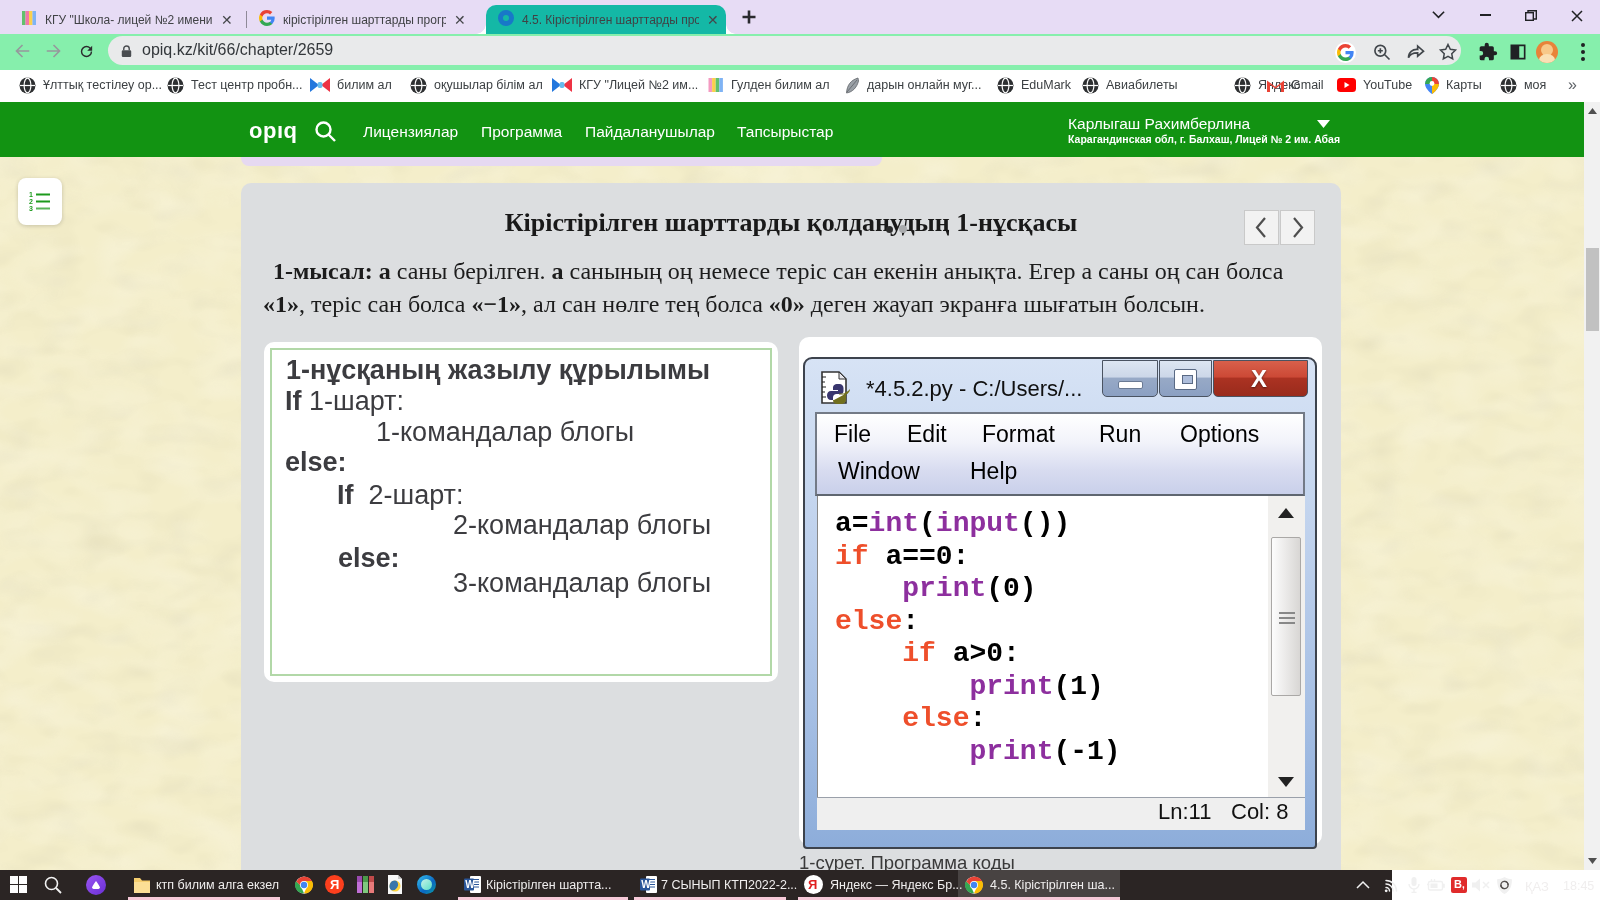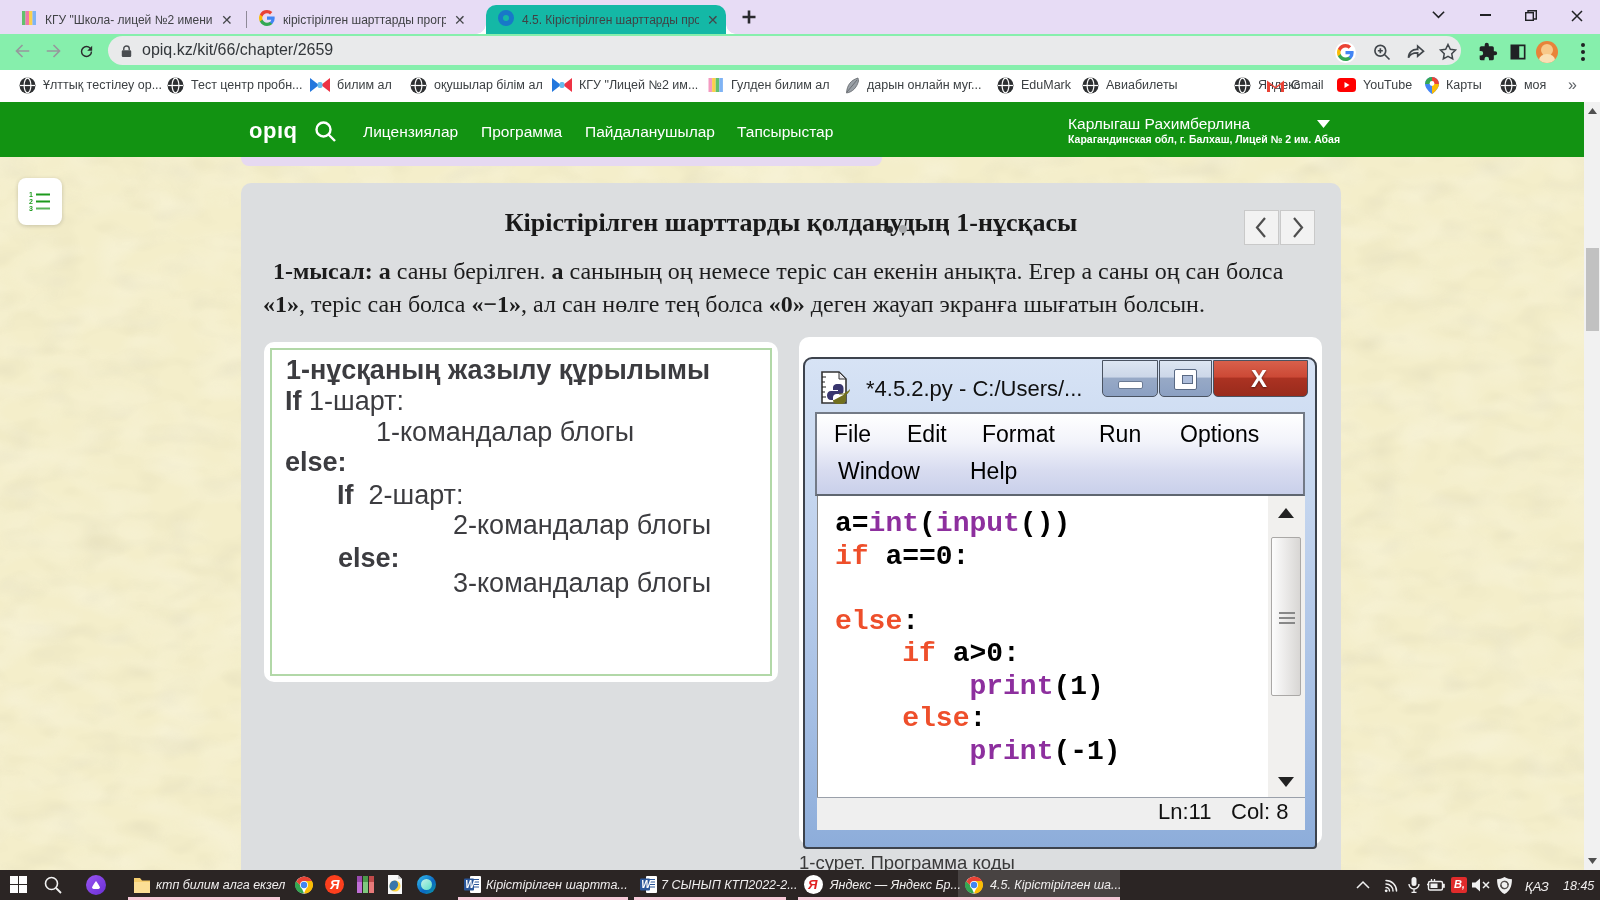--- a/index.html
+++ b/index.html
@@ -64,21 +64,21 @@
 .kw { color:#ee4f2b; } .bi { color:#8d2f9e; }
 #idlescroll { position:absolute; left:463px; top:137px; width:37px; height:301px; background:#f1f0ee; }
 #idlestatus { position:absolute; left:12px; top:438px; width:488px; height:33px; background:#efefef; border-top:1px solid #9aa0aa; font-size:22px; color:#111; }
 #caption { position:absolute; left:558px; top:669px; font-size:18.5px; color:#3a3a3a; }
 
 
 #pagescroll { left:1584px; top:102px; width:16px; height:768px; background:#f1f1f1; }
 #pagethumb { position:absolute; left:2px; top:146px; width:13px; height:83px; background:#c1c1c1; }
 
 
-#taskbar { left:0; top:870px; width:1600px; height:30px; background:#2b2524; color:#fff;font-style:italic; }
+#taskbar { left:0; top:870px; width:1392px; height:30px; background:#2b2524; color:#fff; }
 .tbtext { position:absolute; top:8px; font-size:12.5px; color:#f0eeee; white-space:nowrap; }
 .pinkline { position:absolute; top:27px; height:3px; background:#f6c9d8; }
 .trayic { position:absolute; color:#fdfdfd; }
 </style>
 </head>
 <body>
 
 <div class="abs" id="tabstrip">
   <div class="tab" style="left:12px; width:232px;">
     <span style="margin-left:9px;"><svg width="16" height="16">
@@ -349,20 +349,21 @@
           <div class="mi" style="left:90px; top:7px;">Edit</div>
           <div class="mi" style="left:165px; top:7px;">Format</div>
           <div class="mi" style="left:282px; top:7px;">Run</div>
           <div class="mi" style="left:363px; top:7px;">Options</div>
           <div class="mi" style="left:21px; top:44px;">Window</div>
           <div class="mi" style="left:153px; top:44px;">Help</div>
         </div>
         <div id="codearea">
           <div class="cl" style="left:17px; top:12px;">a=<span class="bi">int</span>(<span class="bi">input</span>())</div>
           <div class="cl" style="left:17px; top:44.5px;"><span class="kw">if</span> a==0:</div>
+          <div class="cl" style="left:17px; top:77px;">    <span class="bi">print</span>(0)</div>
           <div class="cl" style="left:17px; top:109.5px;"><span class="kw">else</span>:</div>
           <div class="cl" style="left:17px; top:142px;">    <span class="kw">if</span> a&gt;0:</div>
           <div class="cl" style="left:17px; top:174.5px;">        <span class="bi">print</span>(1)</div>
           <div class="cl" style="left:17px; top:207px;">    <span class="kw">else</span>:</div>
           <div class="cl" style="left:17px; top:239.5px;">        <span class="bi">print</span>(-1)</div>
         </div>
         <div id="idlescroll">
           <svg style="position:absolute; left:10px; top:12px;" width="16" height="10">
               <path d="M0 10 H16 L8 0 Z" fill="#222"></path>
             </svg>

